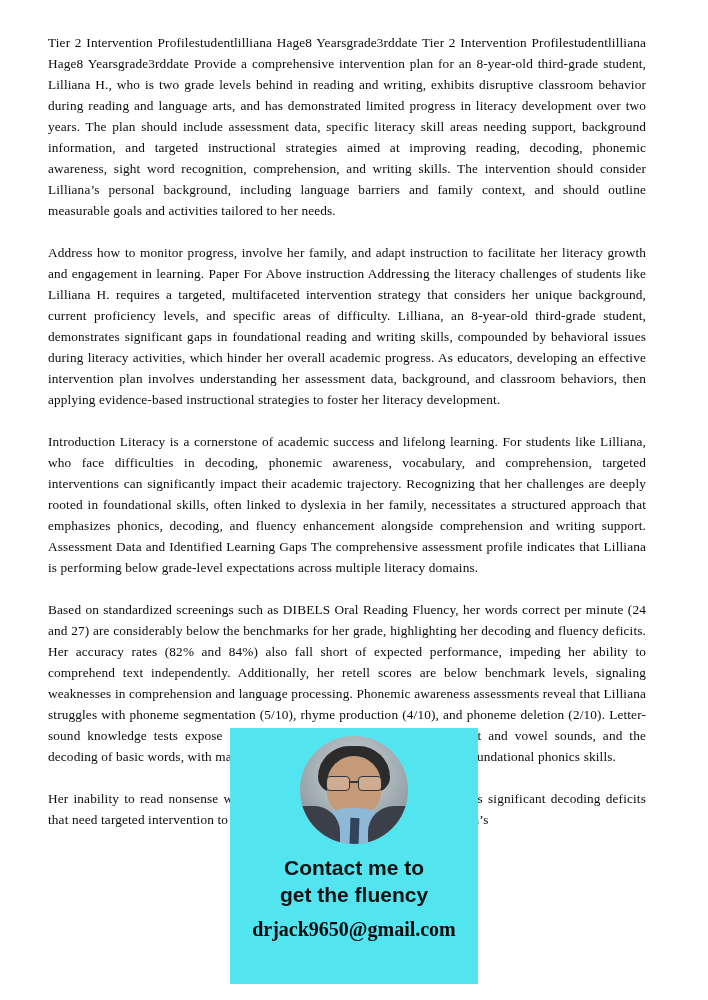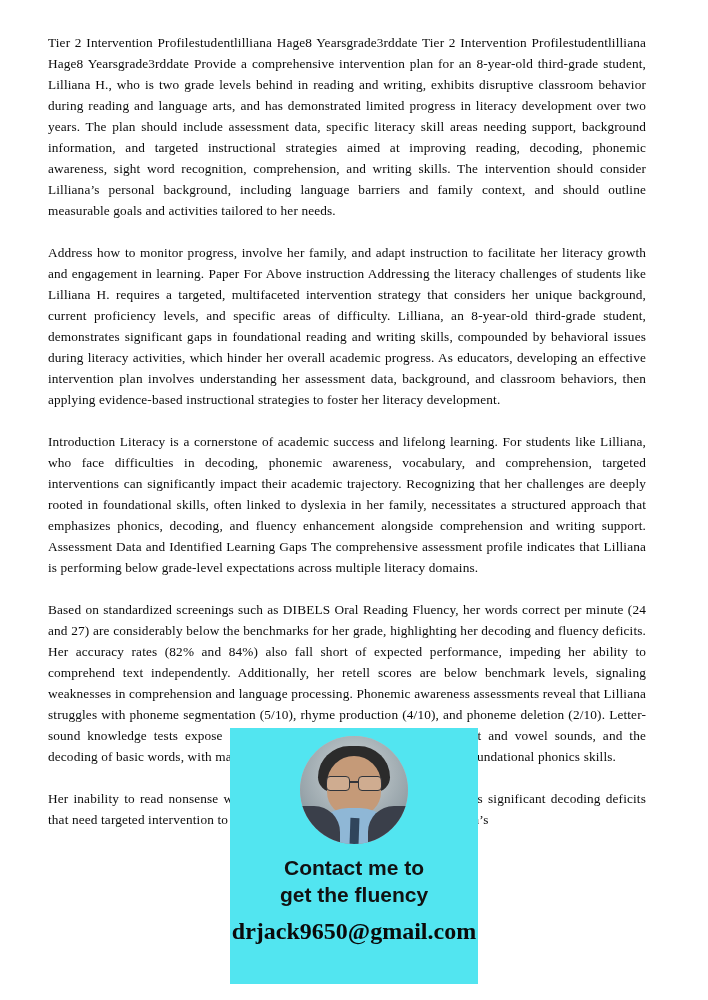--- a/index.html
+++ b/index.html
@@ -146,21 +146,21 @@
     font-weight: bold;
     font-size: 21px;
     color: #111111;
     line-height: 27px;
     text-align: center;
   }
   .overlay-line.first { margin-top: 10px; }
   .overlay-email {
     font-family: "Liberation Serif", serif;
     font-weight: bold;
-    font-size: 24px;
+    font-size: 20px;
     color: #0a0a0a;
     text-align: left;
     margin-top: 10px;
   }
 </style>
 </head>
 <body>
 
 <div class="page">
 

